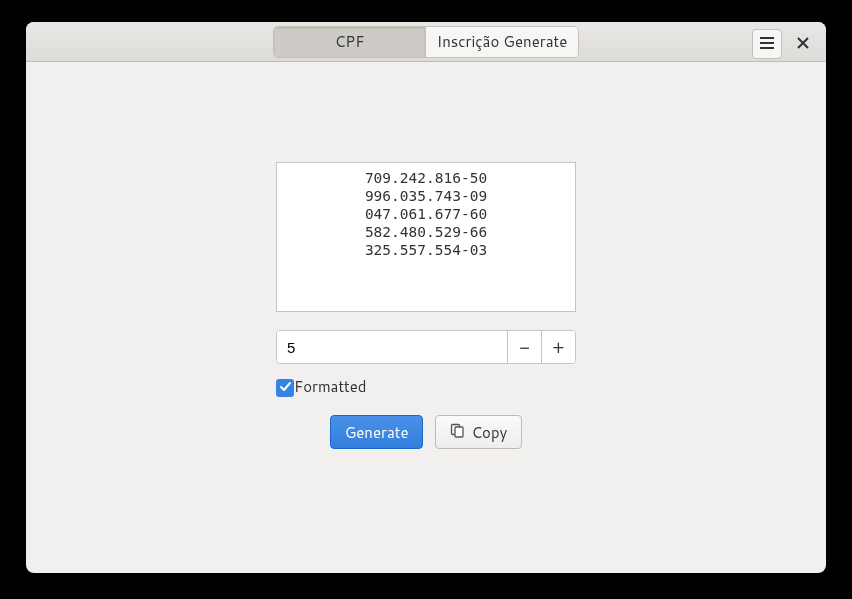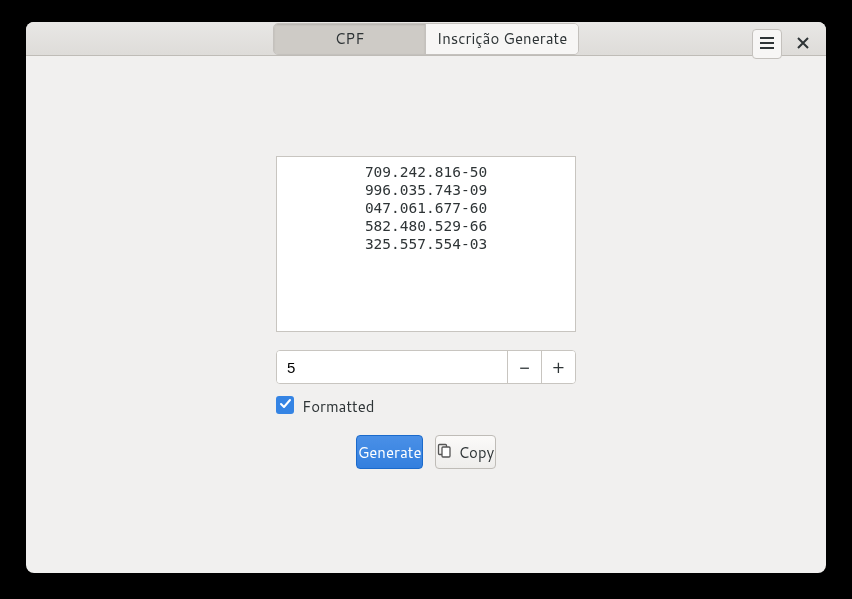--- a/index.html
+++ b/index.html
@@ -19,21 +19,21 @@
     width: 800px;
     height: 551px;
     background: #f1f0ef;
     border-radius: 8px;
     overflow: hidden;
     display: flex;
     flex-direction: column;
     box-shadow: 0 2px 10px rgba(0,0,0,0.5);
   }
   .headerbar {
-    height: 34px;
+    height: 40px;
     background: linear-gradient(#e8e7e5, #dedcd9);
     border-bottom: 1px solid #bfbcb7;
     display: flex;
     align-items: center;
     padding: 12px 8px;
     position: relative;
   }
   .tabs {
     display: flex;
     margin: 0 auto;
@@ -80,21 +80,21 @@
   .hbtn.plain { border: none; background: transparent; }
   .content {
     flex: 1;
     display: flex;
     flex-direction: column;
     align-items: center;
     padding-top: 100px;
   }
   .output {
     width: 300px;
-    height: 176px;
+    height: 150px;
     background: #fff;
     border: 1px solid #c8c5c0;
     font-family: "DejaVu Sans Mono", Menlo, Consolas, monospace;
     font-size: 14.5px;
     line-height: 18px;
     padding: 6px 0;
     text-align: center;
     white-space: pre;
     overflow: auto;
   }
@@ -132,43 +132,43 @@
     justify-content: center;
     font-size: 18px;
     cursor: pointer;
     color: #2e3436;
     background: #fff;
   }
   .check-row {
     width: 300px;
     margin-top: 12px;
     display: flex;
-    align-items: flex-start;
-    gap: 8px;
+    align-items: flex-end;
+    gap: 0;
   }
   .checkbox {
     width: 18px;
     height: 18px;
     border-radius: 3px;
     background: #3584e4;
     display: flex;
     align-items: center;
     justify-content: center;
     cursor: pointer;
   }
   .checkbox svg { width: 13px; height: 13px; }
   .check-label { font-size: 15px; cursor: pointer; }
   .btn-row {
     margin-top: 18px;
     display: flex;
     gap: 12px;
   }
   .btn {
     height: 34px;
-    padding: 0 1px;
+    padding: 0 14px;
     border-radius: 4px;
     border: 1px solid #bfbcb7;
     background: linear-gradient(#fbfaf9, #eeedeb);
     font-size: 15px;
     display: flex;
     align-items: center;
     gap: 6px;
     cursor: pointer;
     color: #2e3436;
   }

